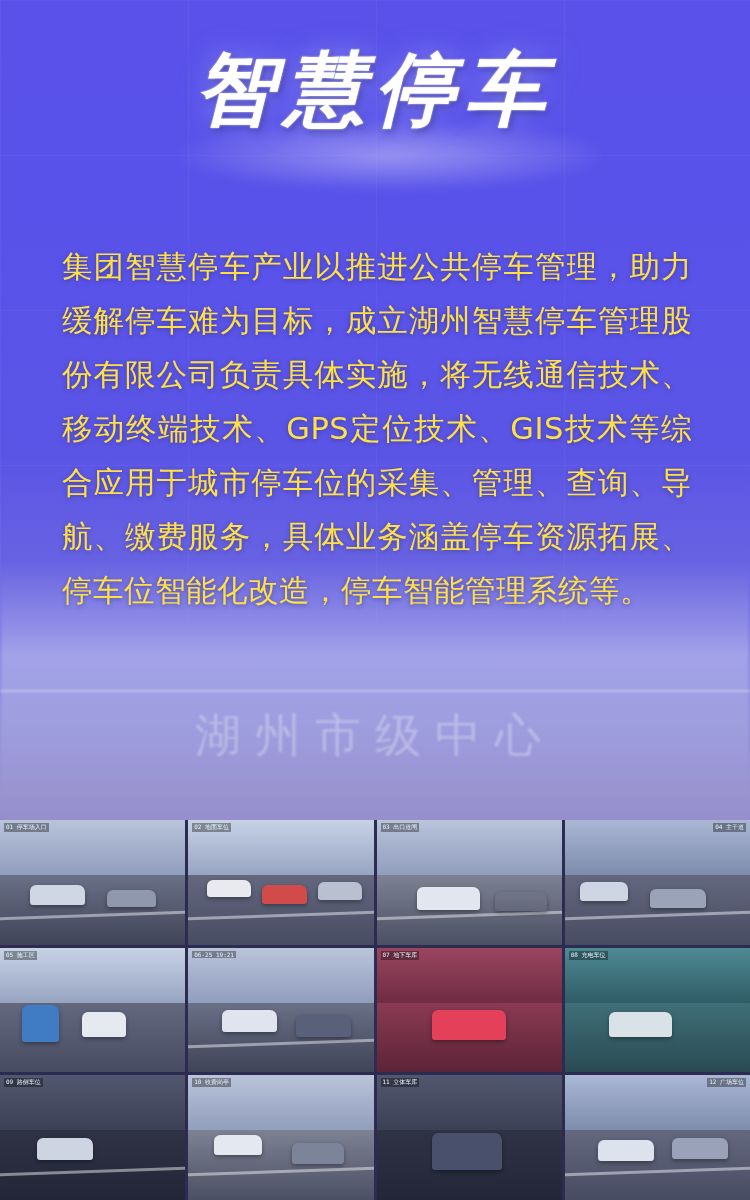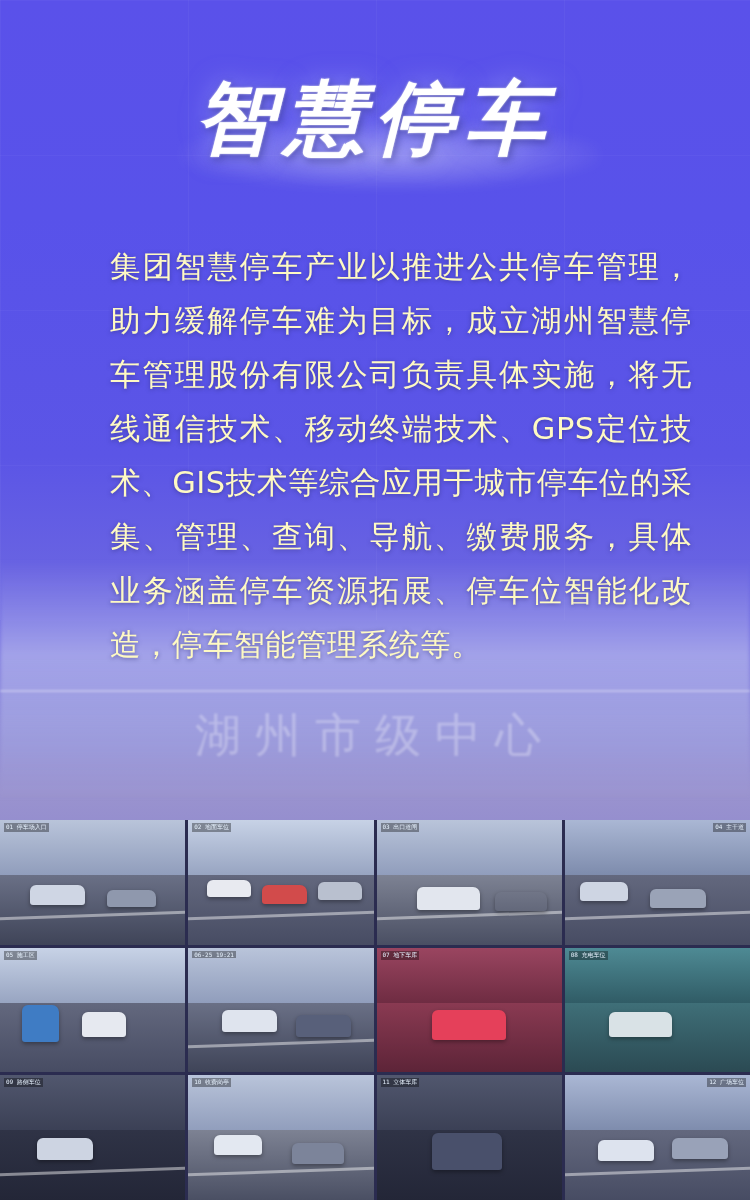--- a/index.html
+++ b/index.html
@@ -164,21 +164,21 @@
   
   .content {
     position: absolute;
     inset: 0;
   }
 
   .title-wrap {
     position: absolute;
     left: 0;
     right: 0;
-    top: 76px;
+    top: 47px;
     text-align: center;
   }
   .title {
     display: inline-block;
     font-family: "DejaVu Serif", "Liberation Serif", serif;
     font-weight: 700;
     font-style: italic;
     font-size: 80px;
     letter-spacing: 10px;
     color: #ffffff;
@@ -188,28 +188,27 @@
        0 0 26px rgba(180,190,255,0.55);
     line-height: 1.05;
     white-space: nowrap;
   }
 
   .body-copy {
     position: absolute;
     left: 62px;
     right: 58px;
     top: 240px;
-    color: #fef9c3;
+    color: #fde047;
     font-size: 30.5px;
     line-height: 54px;
     letter-spacing: 0.5px;
     text-align: justify;
     text-shadow: 0 1px 4px rgba(40,40,110,0.55);
     font-family: "DejaVu Sans", "Liberation Sans", sans-serif;
-    margin-left: 48px;
   }
   .body-copy p {
     margin: 0;
     text-indent: 0;
   }
   .body-copy p + p { margin-top: 0px; }
 </style>
 </head>
 <body>
 

